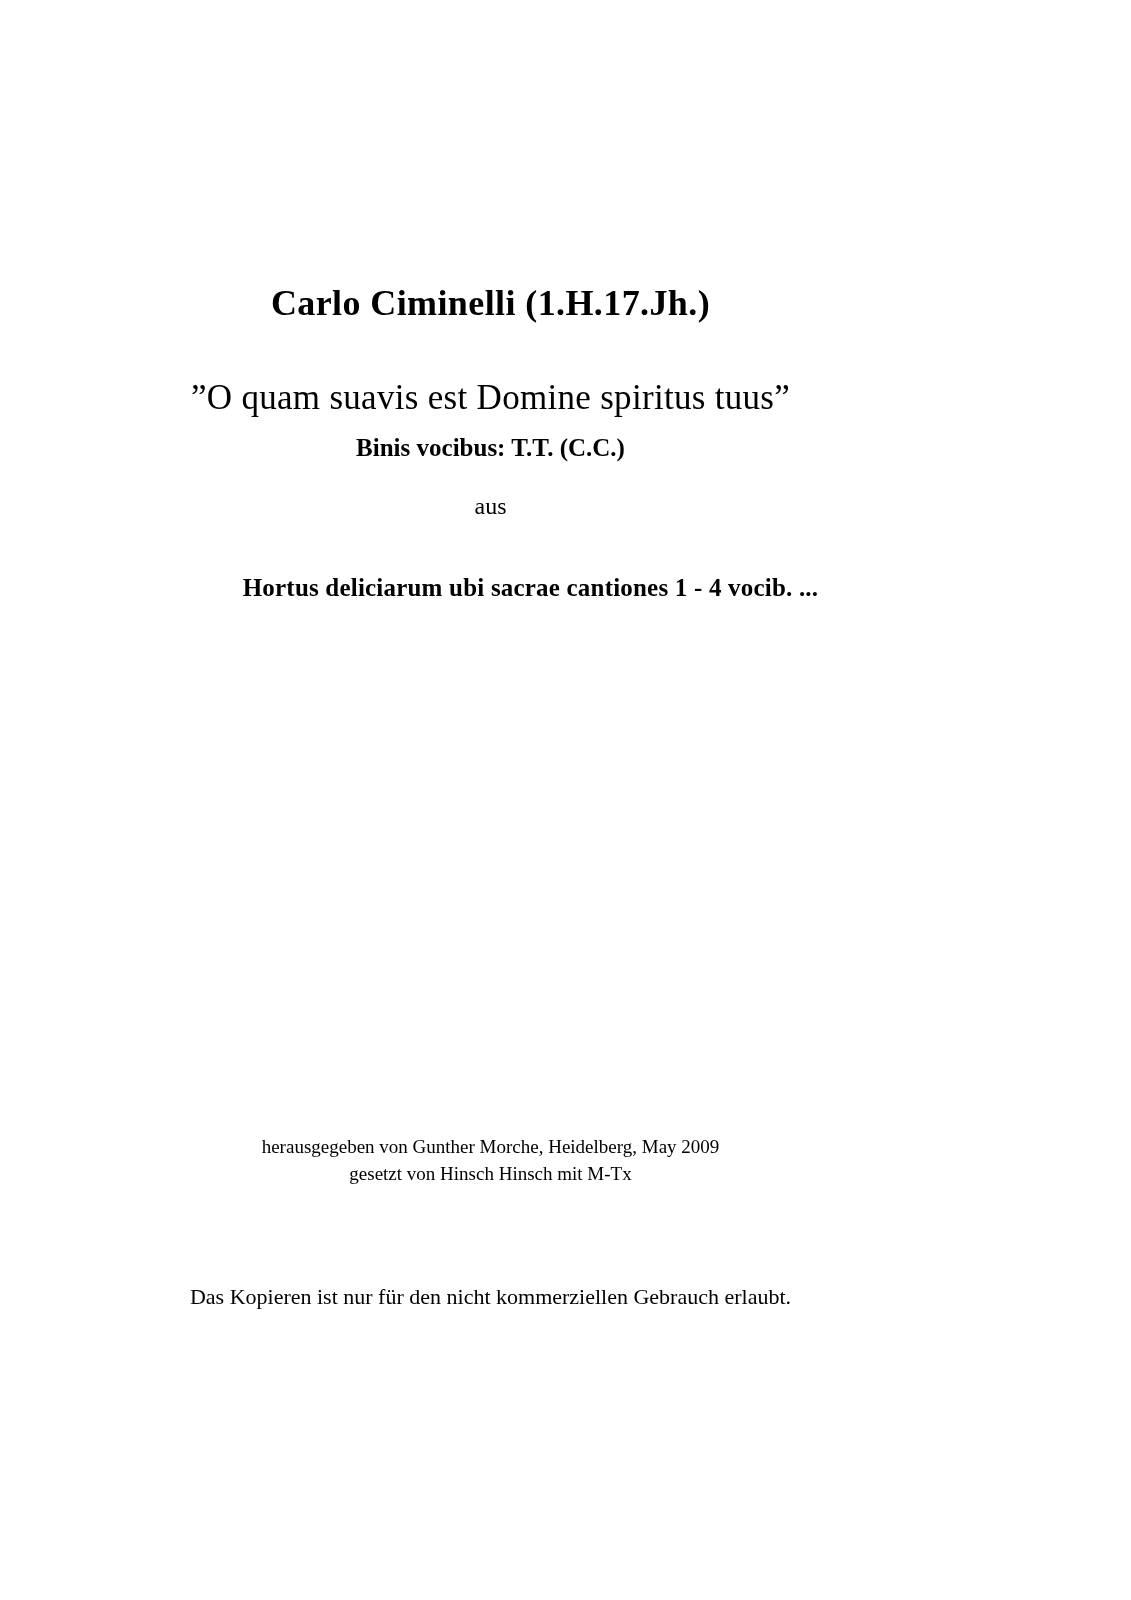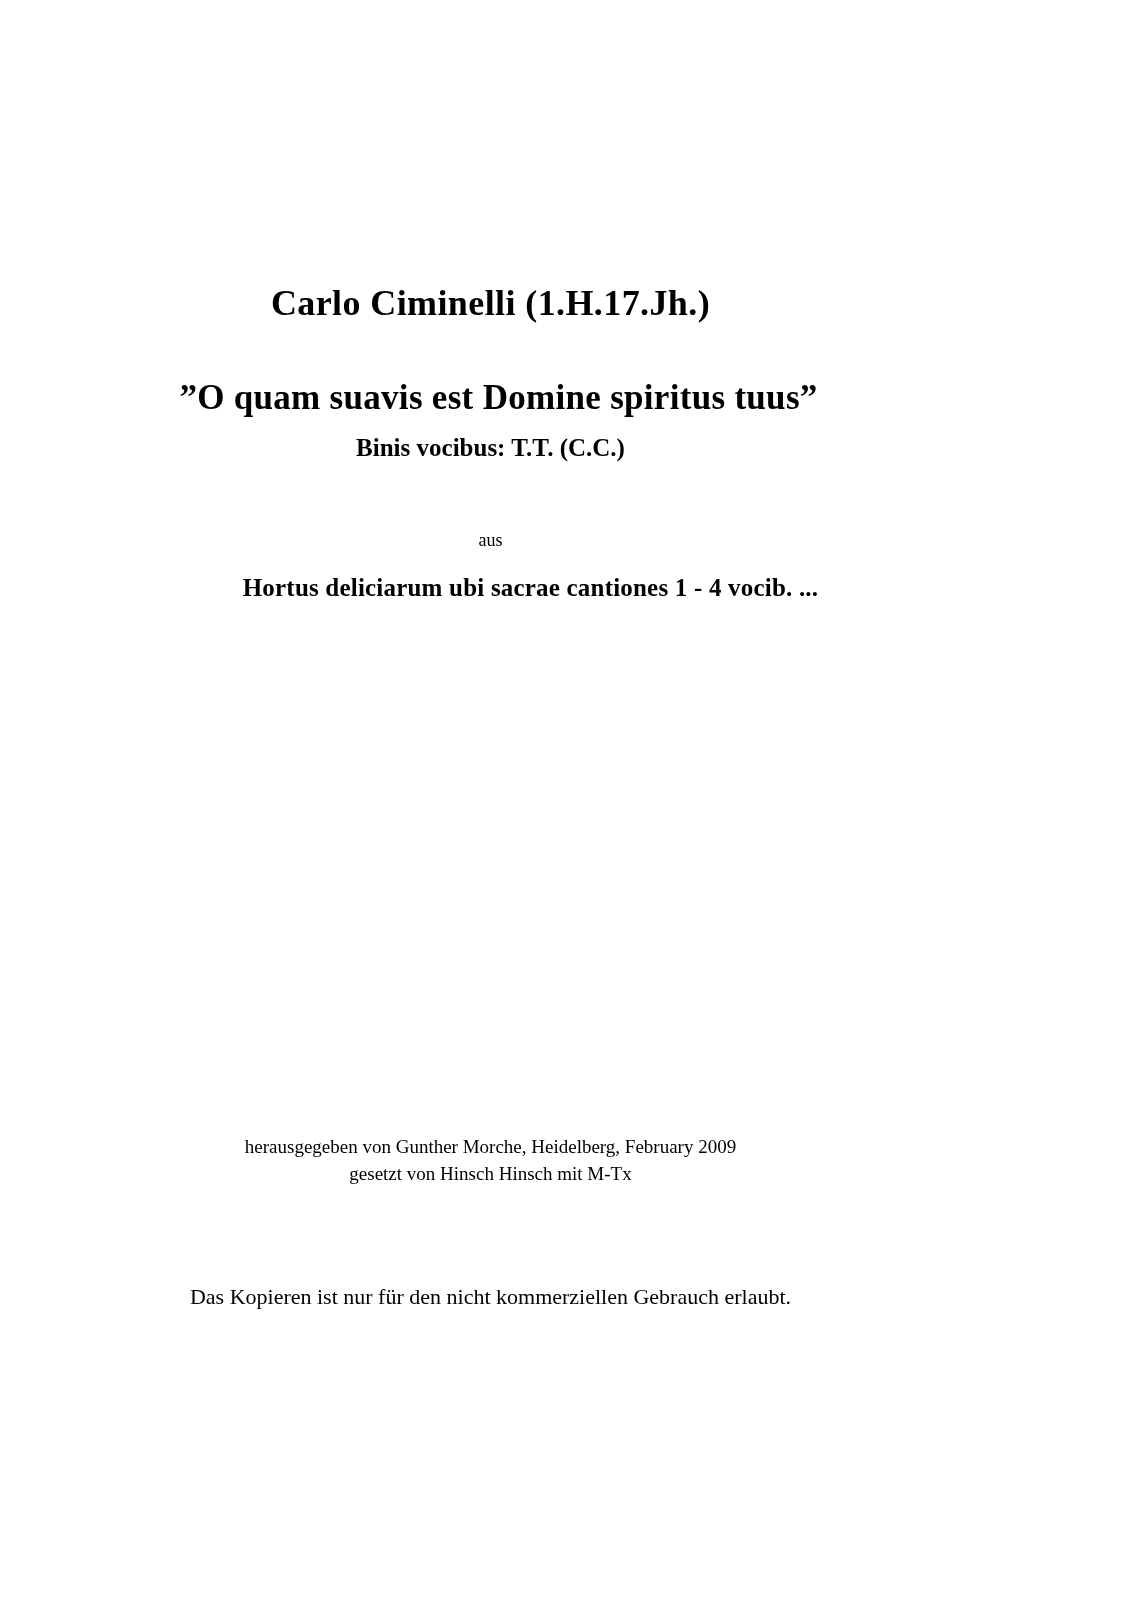--- a/index.html
+++ b/index.html
@@ -29,37 +29,37 @@
     position: absolute;
     top: 282px;
     left: 0;
     font-size: 36px;
     font-weight: bold;
     letter-spacing: 0.4px;
   }
   .work-title {
     position: absolute;
     top: 378px;
-    left: 8px;
+    left: 0;
     font-size: 35px;
-    font-weight: bold;
+    font-weight: normal;
     letter-spacing: 0.3px;
   }
   .scoring {
     position: absolute;
     top: 434px;
     left: 0;
     font-size: 25px;
     font-weight: bold;
   }
   .from-word {
     position: absolute;
-    top: 530px;
+    top: 493px;
     left: 0;
-    font-size: 18px;
+    font-size: 24px;
   }
   .source-title {
     position: absolute;
     top: 574px;
     left: 0;
     font-size: 25px;
     font-weight: bold;
     letter-spacing: 0.2px;
     padding-left: 40px;
   }
@@ -94,19 +94,19 @@
   <div class="work-title center">”O quam suavis est Domine spiritus tuus”</div>
 
   <div class="scoring center">Binis vocibus: T.T. (C.C.)</div>
 
   <div class="from-word center">aus</div>
 
   <div class="source-title center">Hortus deliciarum ubi sacrae cantiones 1 - 4 vocib. ...</div>
 
 
   <div class="credits center">
-    <div>herausgegeben von Gunther Morche, Heidelberg, February 2009</div>
+    <div>herausgegeben von Gunther Morche, Heidelberg, May 2009</div>
     <div>gesetzt von Hinsch Hinsch mit M-Tx</div>
   </div>
 
   <div class="copyright center">Das Kopieren ist nur für den nicht kommerziellen Gebrauch erlaubt.</div>
 
 </div>
 
 </body></html>

